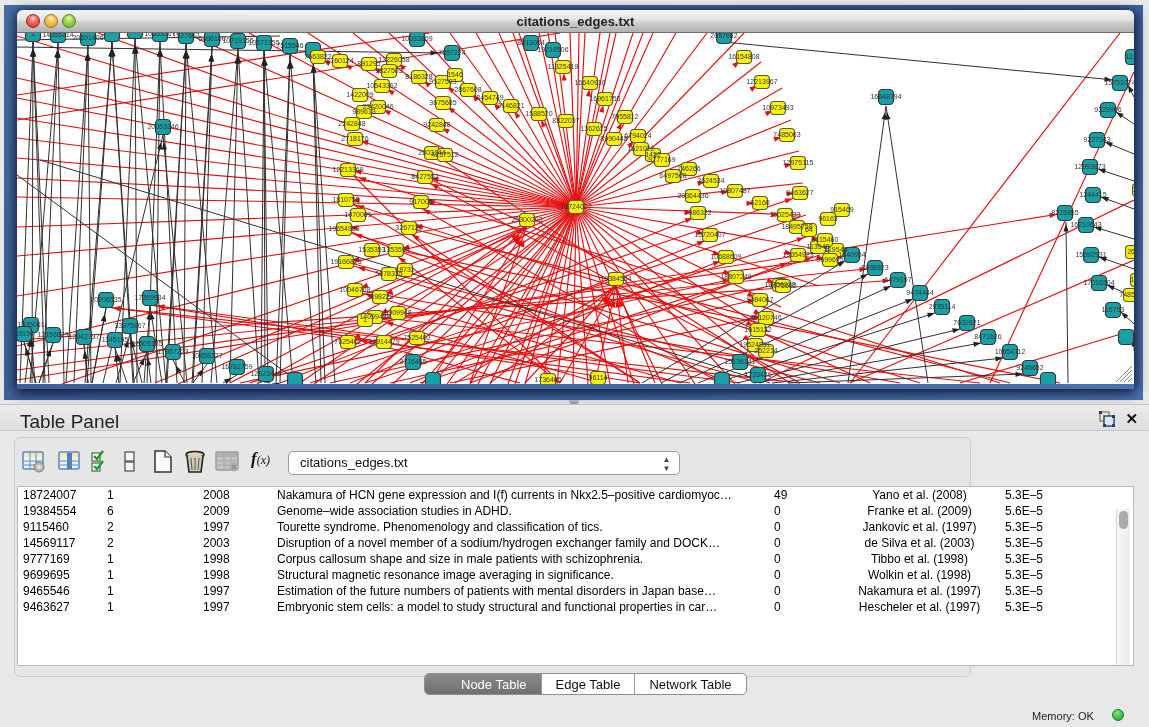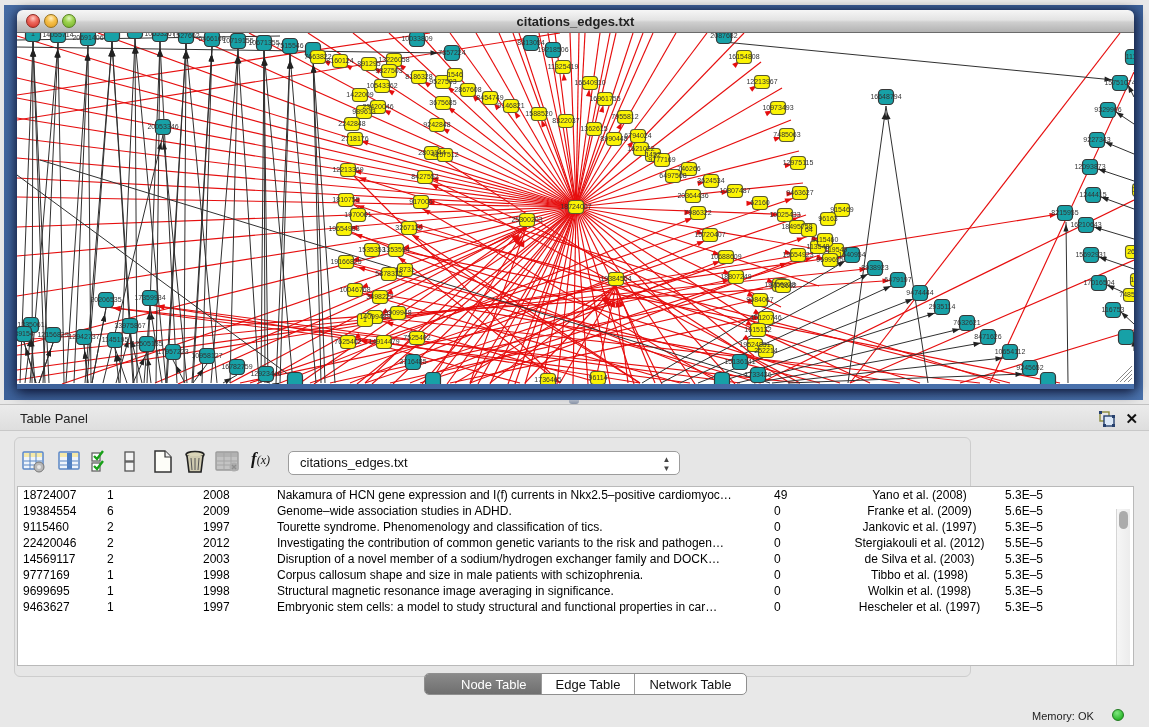--- a/index.html
+++ b/index.html
@@ -11,21 +11,21 @@
   background:linear-gradient(180deg,#f6f6f6 0%,#e3e3e3 45%,#cfcfcf 55%,#b2b2b2 100%);
   border-bottom:1px solid #6b6b6b; }
 #titlebar .t { position:absolute; width:100%; text-align:center; top:4px; font-size:13px; color:#222; font-weight:bold; letter-spacing:0; }
 .tl { position:absolute; top:4px; width:14px; height:14px; border-radius:50%; }
 #tl-r { left:9px; background:radial-gradient(circle at 50% 28%, #ffc9c2 0%, #ee6a5f 40%, #cf2c22 100%); border:1px solid #8e2620; }
 #tl-y { left:27px; background:radial-gradient(circle at 50% 28%, #ffeec2 0%, #f6c04a 40%, #e09c1f 100%); border:1px solid #95701f; }
 #tl-g { left:45px; background:radial-gradient(circle at 50% 28%, #e0f7c0 0%, #9ed34f 40%, #6fae28 100%); border:1px solid #56801f; }
 #canvas { position:absolute; left:0; top:23px; width:1117px; height:351px; background:#fff; overflow:hidden; }
 #tph { position:absolute; left:0; top:404px; width:1149px; height:27px;
   background:linear-gradient(180deg,#ebebeb,#dedede); border-top:1px solid #c2c2c2; border-bottom:1px solid #c8c8c8; }
-#tph .lbl { position:absolute; left:20px; top:6px; font-size:13px; color:#222; }
+#tph .lbl { position:absolute; left:20px; top:6px; font-size:19px; color:#222; }
 #tph .x { position:absolute; right:11px; top:5px; font-size:15px; font-weight:bold; color:#111; }
 #panel { position:absolute; left:14px; top:437px; width:957px; height:240px; background:#e6e6e6;
   border:1px solid #cdcdcd; border-radius:6px; }
 #toolbar { position:absolute; left:0; top:10px; height:28px; width:100%; }
 #dropdown { position:absolute; left:273px; top:3px; width:392px; height:24px; background:#fff;
   border:1px solid #9c9c9c; border-radius:5px; font-size:13px; color:#111; line-height:22px; padding-left:11px; }
 #dropdown .arr { position:absolute; right:6px; top:0px; width:13px; height:22px; color:#444; font-size:8px; line-height:9px; text-align:center; padding-top:3px; }
 #tablewrap { position:absolute; left:2px; top:48px; width:1117px; height:180px; background:#fff; border:1px solid #b9b9b9; overflow:hidden; }
 table { border-collapse:collapse; table-layout:fixed; width:1096px; font-size:12px; }
 th { height:20px; background:#bfe1f0; border-right:1px solid #8fa6b0; border-bottom:1px solid #7d909a; font-weight:normal; font-size:12px; color:#111; text-align:center; padding:0; }
@@ -886,30 +886,20 @@
             <td class="c0">9115460</td>
             <td class="c1">2</td>
             <td class="c2">1997</td>
             <td class="c3">Tourette syndrome. Phenomenology and classification of tics.</td>
             <td class="c4">0</td>
             <td class="c5">Jankovic et al. (1997)</td>
             <td class="c6">5.3E–5</td>
             <td class="c7"></td>
           </tr>
 <tr>
-            <td class="c0">22420046</td>
-            <td class="c1">2</td>
-            <td class="c2">2012</td>
-            <td class="c3">Investigating the contribution of common genetic variants to the risk and pathogen…</td>
-            <td class="c4">0</td>
-            <td class="c5">Stergiakouli et al. (2012)</td>
-            <td class="c6">5.5E–5</td>
-            <td class="c7"></td>
-          </tr>
-<tr>
             <td class="c0">14569117</td>
             <td class="c1">2</td>
             <td class="c2">2003</td>
             <td class="c3">Disruption of a novel member of a sodium/hydrogen exchanger family and DOCK…</td>
             <td class="c4">0</td>
             <td class="c5">de Silva et al. (2003)</td>
             <td class="c6">5.3E–5</td>
             <td class="c7"></td>
           </tr>
 <tr>
@@ -926,20 +916,30 @@
             <td class="c0">9699695</td>
             <td class="c1">1</td>
             <td class="c2">1998</td>
             <td class="c3">Structural magnetic resonance image averaging in significance.</td>
             <td class="c4">0</td>
             <td class="c5">Wolkin et al. (1998)</td>
             <td class="c6">5.3E–5</td>
             <td class="c7"></td>
           </tr>
 <tr>
+            <td class="c0">9465546</td>
+            <td class="c1">1</td>
+            <td class="c2">1997</td>
+            <td class="c3">Estimation of the future numbers of patients with mental disorders in Japan base…</td>
+            <td class="c4">0</td>
+            <td class="c5">Nakamura et al. (1997)</td>
+            <td class="c6">5.3E–5</td>
+            <td class="c7"></td>
+          </tr>
+<tr>
             <td class="c0">9463627</td>
             <td class="c1">1</td>
             <td class="c2">1997</td>
             <td class="c3">Embryonic stem cells: a model to study structural and functional properties in car…</td>
             <td class="c4">0</td>
             <td class="c5">Hescheler et al. (1997)</td>
             <td class="c6">5.3E–5</td>
             <td class="c7"></td>
           </tr>
     </tbody>

